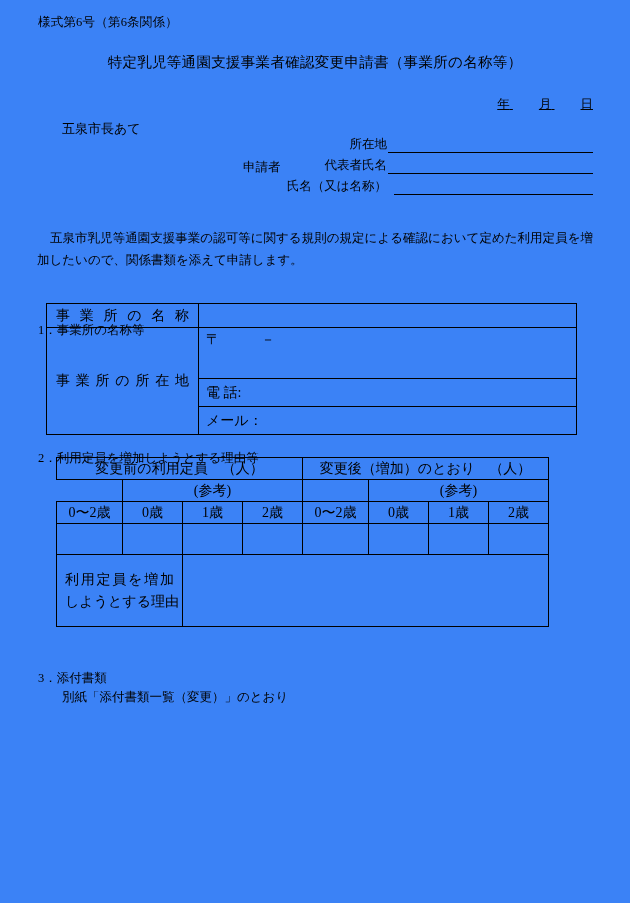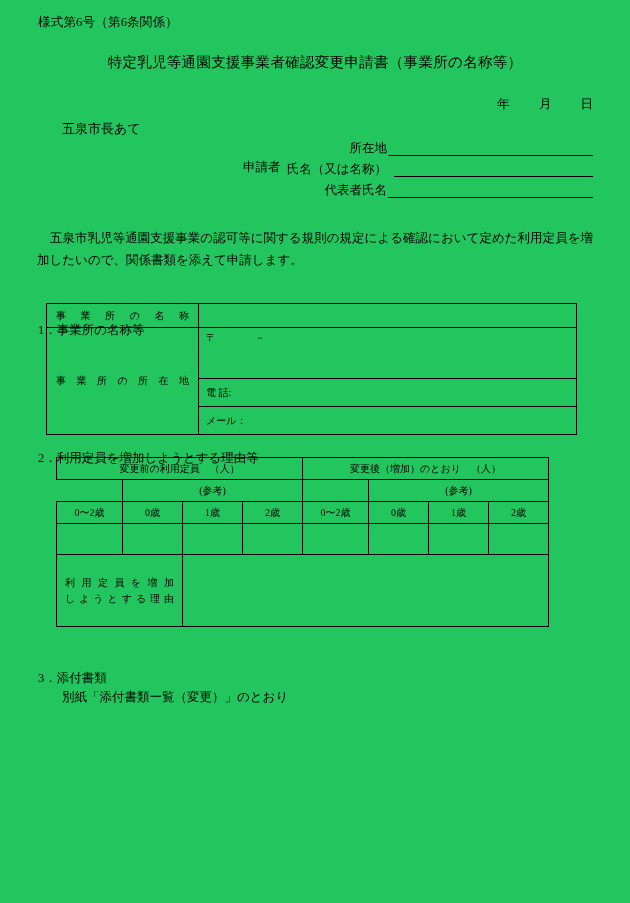--- a/index.html
+++ b/index.html
@@ -8,21 +8,21 @@
     background: #ffffff;
   }
   body {
     font-family: "Liberation Serif", "DejaVu Serif", serif;
     color: #000000;
   }
   .page {
     position: relative;
     width: 630px;
     height: 903px;
-    background: #22c55e;
+    background: #3b82f6;
     box-sizing: border-box;
     overflow: hidden;
   }
 
   
   .form-no {
     position: absolute;
     left: 38px;
     top: 14px;
     font-size: 12.5px;
@@ -40,20 +40,21 @@
     white-space: nowrap;
   }
   .date-line {
     position: absolute;
     left: 0;
     top: 96px;
     width: 593px;
     text-align: right;
     font-size: 12.5px;
     white-space: nowrap;
+    text-decoration: underline;
   }
   .date-line span { margin-left: 26px; }
   .date-line span:first-child { margin-left: 0; }
 
   .addressee {
     position: absolute;
     left: 62px;
     top: 120px;
     font-size: 13px;
     white-space: nowrap;
@@ -62,21 +63,21 @@
   
   .applicant {
     position: absolute;
     left: 0;
     top: 138px;
     width: 593px;
     font-size: 12.5px;
   }
   .applicant-row {
     display: flex;
-    align-items: center;
+    align-items: flex-start;
     justify-content: flex-end;
     height: 21px;
     white-space: nowrap;
   }
   .applicant-tag {
     position: absolute;
     left: 243px;
     top: 21px;
     font-size: 12.5px;
     white-space: nowrap;
@@ -114,21 +115,21 @@
   }
   #sec1-head { left: 38px; top: 285px; }
   #sec2-head { left: 38px; top: 413px; }
   #sec3-head { left: 38px; top: 633px; }
   #sec3-body { left: 62px; top: 652px; }
 
   
   table {
     position: absolute;
     border-collapse: collapse;
-    font-size: 10px;
+    font-size: 14px;
     table-layout: fixed;
   }
   table td {
     border: 1px solid #000000;
     padding: 0;
     vertical-align: middle;
   }
 
   
   #table-office {
@@ -191,27 +192,27 @@
 
   <div class="applicant">
     <div class="applicant-tag">申請者</div>
 
     <div class="applicant-row">
       <span class="app-label">所在地</span>
       <span class="app-rule"></span>
     </div>
 
     <div class="applicant-row">
+      <span class="app-label">代表者氏名</span>
+      <span class="app-rule"></span>
+    </div>
+
+    <div class="applicant-row">
       <span class="app-label">氏名（又は名称）</span>
       <span class="app-rule shift"></span>
-    </div>
-
-    <div class="applicant-row">
-      <span class="app-label">代表者氏名</span>
-      <span class="app-rule"></span>
     </div>
   </div>
 
   <div class="intro">五泉市乳児等通園支援事業の認可等に関する規則の規定による確認において定めた利用定員を増加したいので、関係書類を添えて申請します。</div>
 
   <div class="sec-head" id="sec1-head">1．事業所の名称等</div>
 
   <table id="table-office">
     <colgroup>
       <col style="width:152px">

